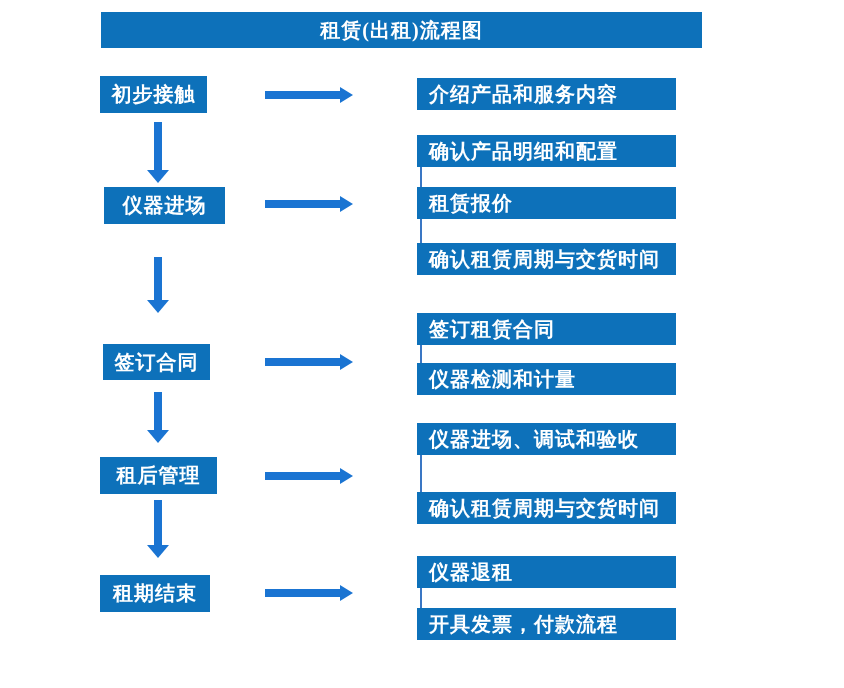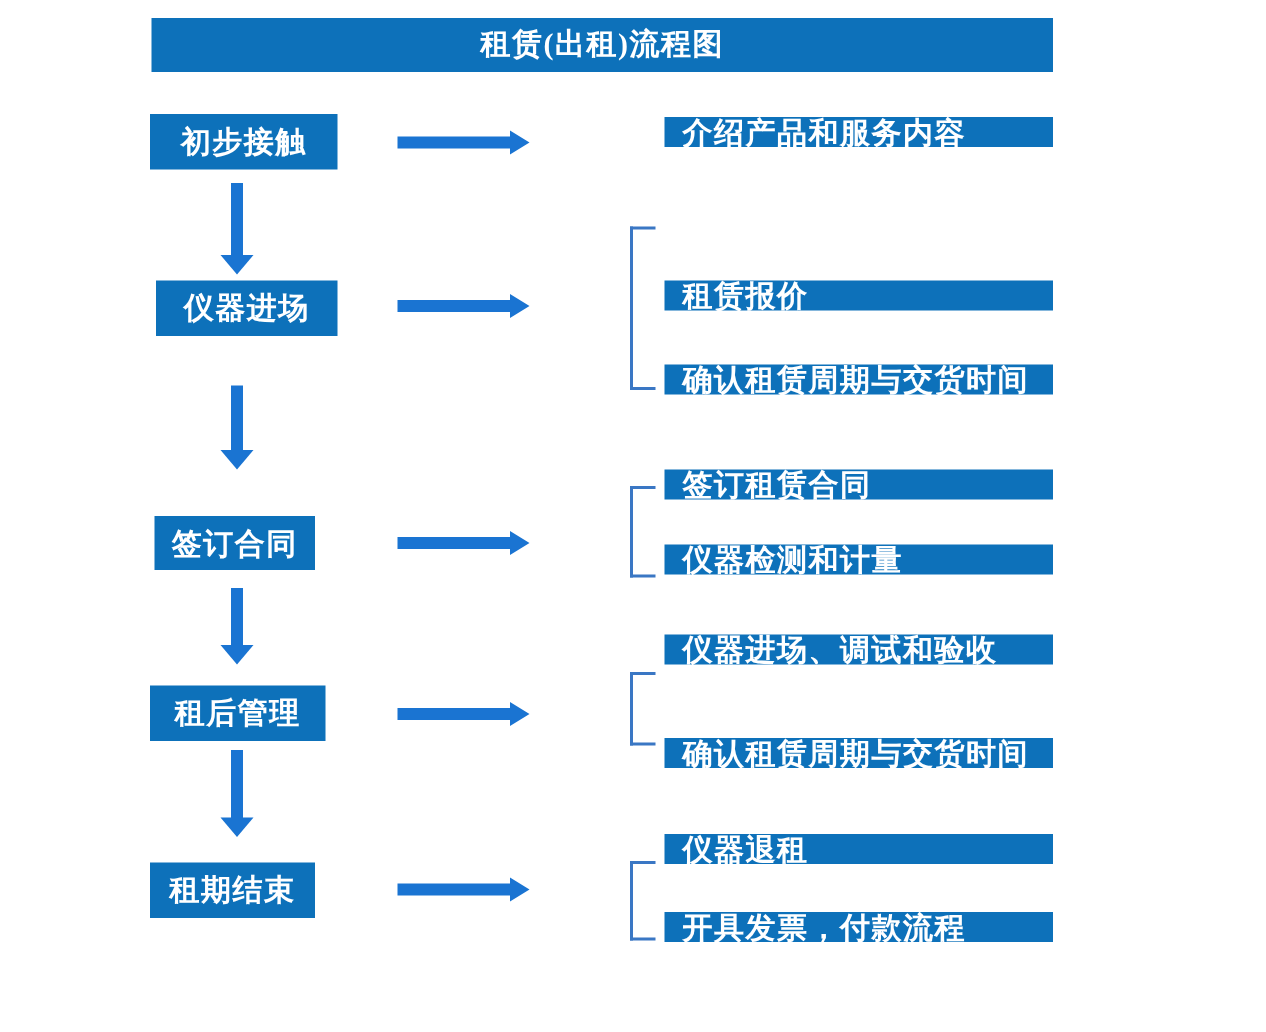--- a/index.html
+++ b/index.html
@@ -25,21 +25,21 @@
     font-weight:700;font-size:20px;line-height:36px;text-align:center;
     letter-spacing:1px;
   }
 
   .box{
     position:absolute;background:var(--box-fill);color:var(--text);
     font-weight:700;font-size:20px;letter-spacing:1px;
     display:flex;align-items:center;white-space:nowrap;
   }
   .box.left{justify-content:center;}
-  .box.right{left:443px;width:259px;height:20px;padding-left:12px;justify-content:flex-start;}
+  .box.right{left:417px;width:259px;height:32px;padding-left:12px;justify-content:flex-start;}
 
   
   .h-arrow{position:absolute;left:265px;width:88px;height:16px;}
   .h-arrow .shaft{position:absolute;left:0;right:11px;top:4px;height:8px;background:var(--arrow);}
   .h-arrow .head{
     position:absolute;right:0;top:0;width:0;height:0;
     border-top:8px solid transparent;border-bottom:8px solid transparent;
     border-left:13px solid var(--arrow);
   }
 
@@ -58,21 +58,21 @@
     border:2px solid var(--bracket);border-right:none;
   }
 </style>
 </head>
 <body>
 
 <div class="canvas">
 
   <div class="title-bar">租赁(出租)流程图</div>
 
-  <div class="box left" style="left:100px;top:76px;width:125px;height:37px">初步接触</div>
+  <div class="box left" style="left:100px;top:76px;width:107px;height:37px">初步接触</div>
   <div class="box left" style="left:104px;top:187px;width:121px;height:37px">仪器进场</div>
   <div class="box left" style="left:103px;top:344px;width:107px;height:36px">签订合同</div>
   <div class="box left" style="left:100px;top:457px;width:117px;height:37px">租后管理</div>
   <div class="box left" style="left:100px;top:575px;width:110px;height:37px">租期结束</div>
 
   <div class="v-arrow" style="top:122px;height:61px">
     <div class="shaft"></div>
     <div class="head"></div>
   </div>
   <div class="v-arrow" style="top:257px;height:56px">
@@ -109,20 +109,21 @@
     <div class="head"></div>
   </div>
 
   <div class="bracket" style="top:151px;height:109px"></div>
   <div class="bracket" style="top:324px;height:61px"></div>
   <div class="bracket" style="top:448px;height:49px"></div>
   <div class="bracket" style="top:574px;height:53px"></div>
 
   <div class="box right" style="top:78px">介绍产品和服务内容</div>
 
+  <div class="box right" style="top:135px">确认产品明细和配置</div>
   <div class="box right" style="top:187px">租赁报价</div>
   <div class="box right" style="top:243px">确认租赁周期与交货时间</div>
 
   <div class="box right" style="top:313px">签订租赁合同</div>
   <div class="box right" style="top:363px">仪器检测和计量</div>
 
   <div class="box right" style="top:423px">仪器进场、调试和验收</div>
   <div class="box right" style="top:492px">确认租赁周期与交货时间</div>
 
   <div class="box right" style="top:556px">仪器退租</div>

